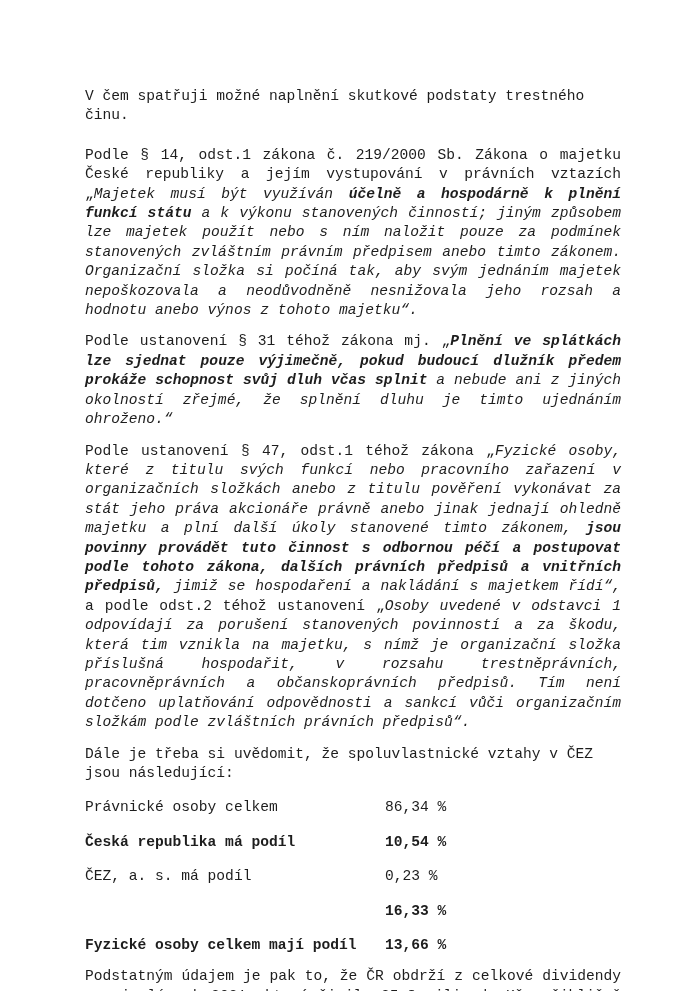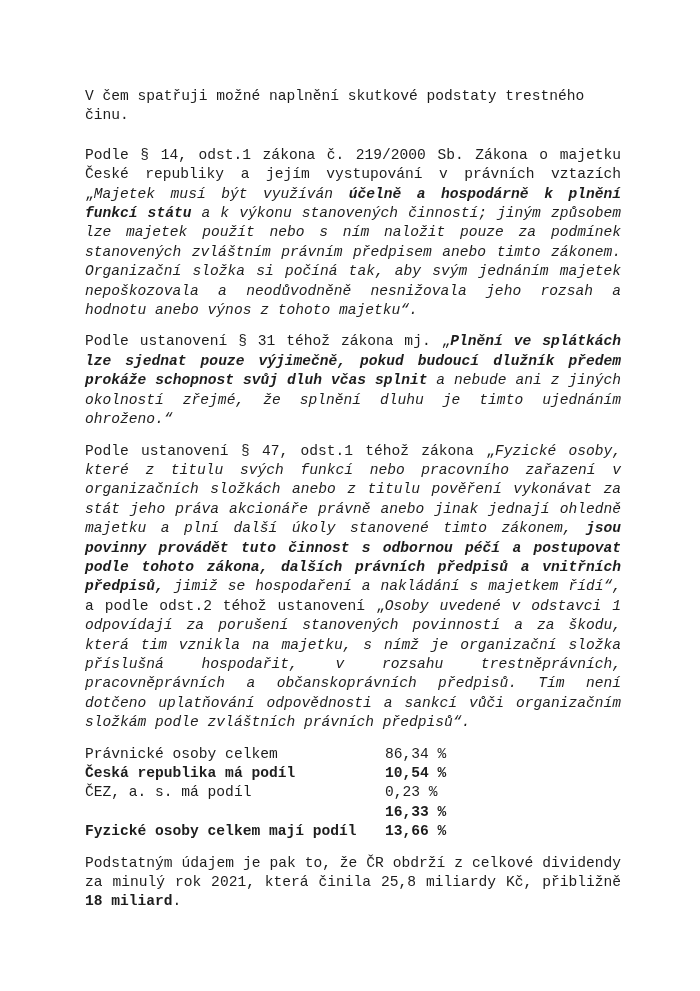--- a/index.html
+++ b/index.html
@@ -48,20 +48,21 @@
   .own-intro {
     margin: 0;
     font-size: 14.6px;
     line-height: 19.4px;
     text-align: left;
   }
   .own-row {
     position: relative;
     height: 19.4px;
     white-space: nowrap;
+    margin-top: 15px;
   }
   .own-row .tlabel {
     display: inline-block;
   }
   .own-row .tvalue {
     position: absolute;
     left: 300px;
     width: 115px;
     text-align: left;
   }
@@ -79,20 +80,21 @@
     <p class="para title">V čem spatřuji možné naplnění skutkové podstaty trestného činu.</p>
 
     <p class="para"><span>Podle § 14, odst.1 zákona č. 219/2000 Sb. Zákona o majetku České republiky a jejím vystupování v právních vztazích „</span><span class="i">Majetek musí být využíván </span><span class="bi">účelně a hospodárně k plnění funkcí státu</span><span class="i"> a k výkonu stanovených činností; jiným způsobem lze majetek použít nebo s ním naložit pouze za podmínek stanovených zvláštním právním předpisem anebo timto zákonem. Organizační složka si počíná tak, aby svým jednáním majetek nepoškozovala a neodůvodněně nesnižovala jeho rozsah a hodnotu anebo výnos z tohoto majetku“.</span></p>
 
     <p class="para"><span>Podle ustanovení § 31 téhož zákona mj. „</span><span class="bi">Plnění ve splátkách lze sjednat pouze výjimečně, pokud budoucí dlužník předem prokáže schopnost svůj dluh včas splnit</span><span class="i"> a nebude ani z jiných okolností zřejmé, že splnění dluhu je timto ujednáním ohroženo.“</span></p>
 
     <p class="para"><span>Podle ustanovení § 47, odst.1 téhož zákona „</span><span class="i">Fyzické osoby, které z titulu svých funkcí nebo pracovního zařazení v organizačních složkách anebo z titulu pověření vykonávat za stát jeho práva akcionáře právně anebo jinak jednají ohledně majetku a plní další úkoly stanovené timto zákonem, </span><span class="bi">jsou povinny provádět tuto činnost s odbornou péčí a postupovat podle tohoto zákona, dalších právních předpisů a vnitřních předpisů,</span><span class="i"> jimiž se hospodaření a nakládání s majetkem řídí“,</span><span> a podle odst.2 téhož ustanovení „</span><span class="i">Osoby uvedené v odstavci 1 odpovídají za porušení stanovených povinností a za škodu, která tim vznikla na majetku, s nímž je organizační složka příslušná hospodařit, v rozsahu trestněprávních, pracovněprávních a občanskoprávních předpisů. Tím není dotčeno uplatňování odpovědnosti a sankcí vůči organizačním složkám podle zvláštních právních předpisů“.</span></p>
 
 
     <div class="own-table">
+      <p class="own-intro">Dále je třeba si uvědomit, že spoluvlastnické vztahy v ČEZ jsou následující:</p>
 
       <div class="own-row">
         <span class="tlabel">Právnické osoby celkem</span>
         <span class="tvalue">86,34 %</span>
       </div>
       <div class="own-row bold">
         <span class="tlabel">Česká republika má podíl</span>
         <span class="tvalue">10,54 %</span>
       </div>
       <div class="own-row">

